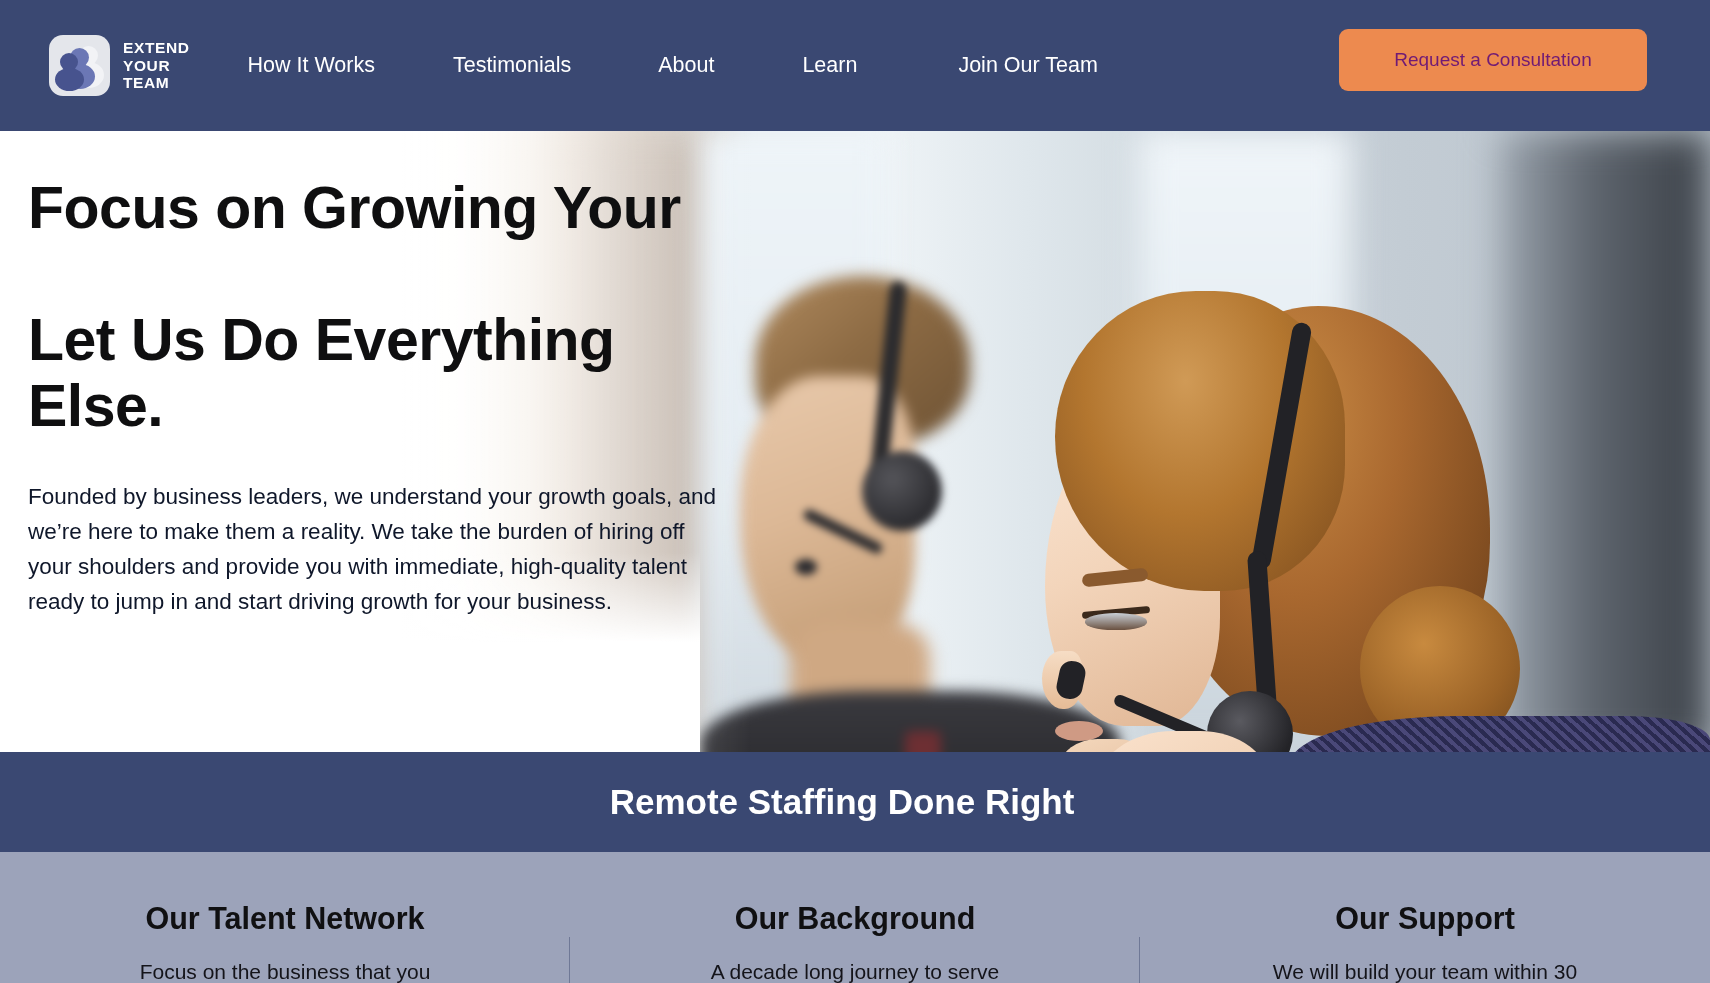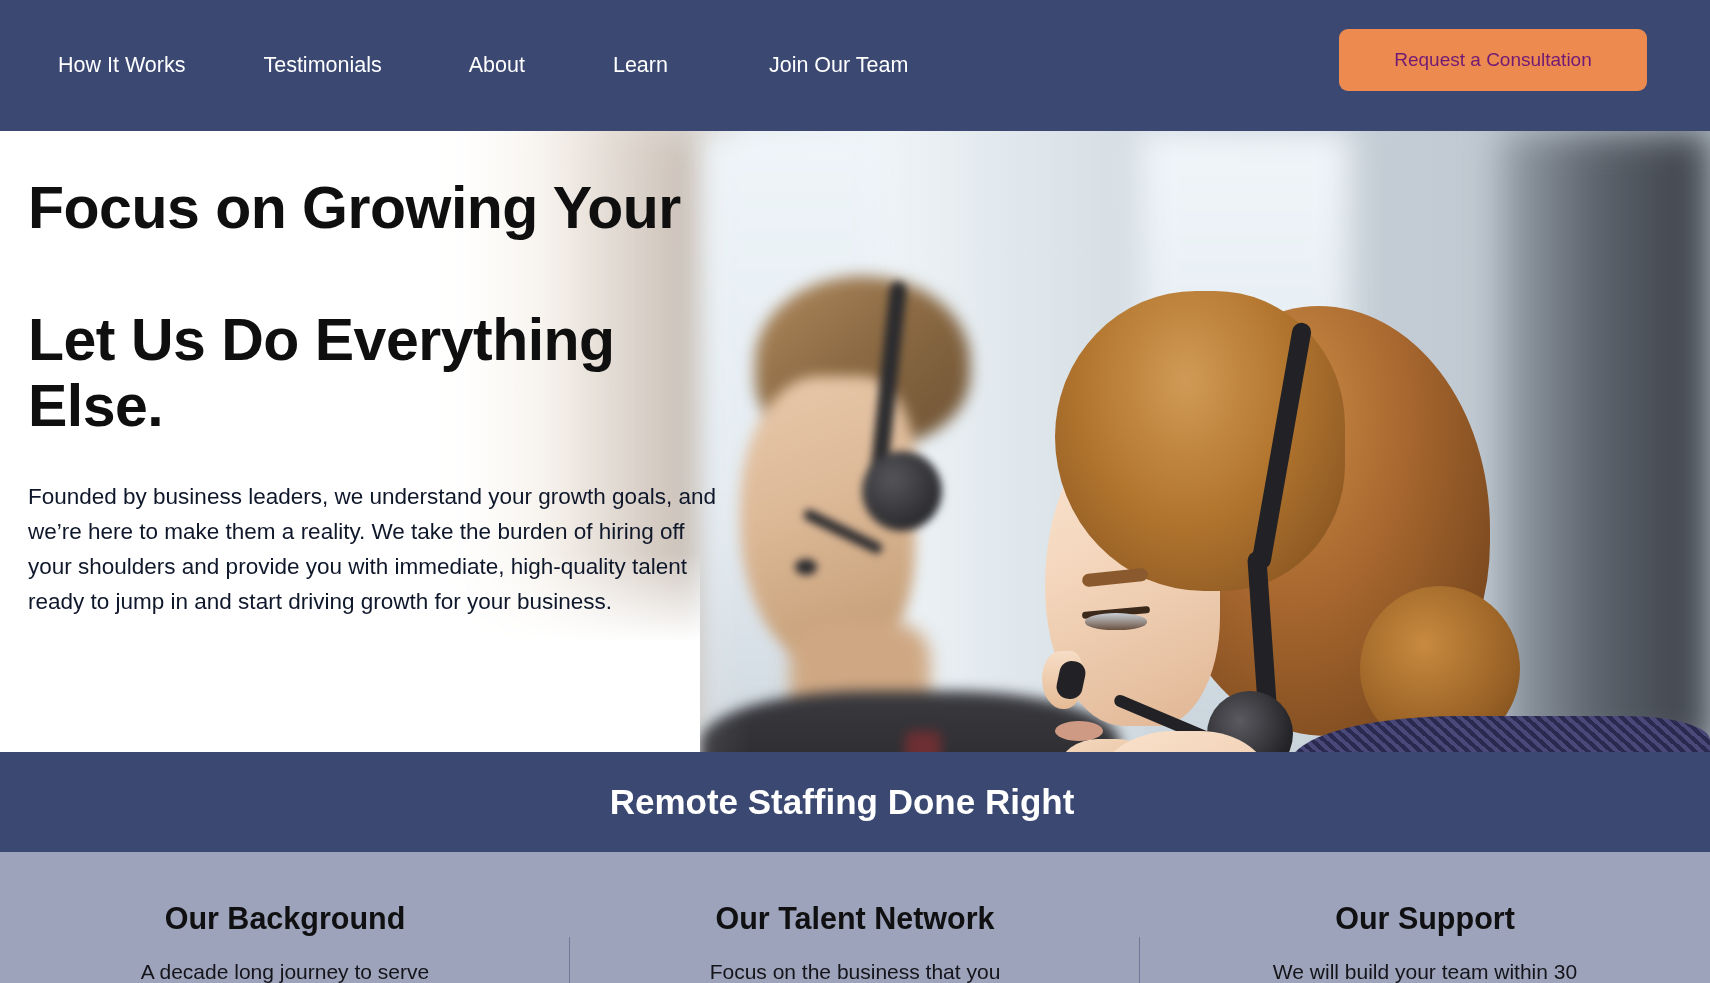--- a/index.html
+++ b/index.html
@@ -307,20 +307,35 @@
     background:#6f7896;
   }
 </style>
 </head>
 <body>
 
 <div class="page">
 
   <div class="header">
 
+    <div class="logo-wrap">
+      <div class="logo-mark">
+        <span class="p p3-head"></span>
+          <span class="p p3-body"></span>
+        <span class="p p2-head"></span>
+          <span class="p p2-body"></span>
+        <span class="p p1-head"></span>
+          <span class="p p1-body"></span>
+      </div>
+      <div class="logo-text">
+        <div>EXTEND</div>
+        <div>YOUR</div>
+        <div>TEAM</div>
+      </div>
+    </div>
 
     <div class="nav">
       <div class="nav-item">How It Works</div>
       <div class="nav-sp-1"></div>
       <div class="nav-item">Testimonials</div>
       <div class="nav-sp-2"></div>
       <div class="nav-item">About</div>
       <div class="nav-sp-3"></div>
       <div class="nav-item">Learn</div>
       <div class="nav-sp-4"></div>
@@ -386,28 +401,28 @@
       <p class="hero-para">Founded by business leaders, we understand your growth goals, and we’re here to make them a reality. We take the burden of hiring off your shoulders and provide you with immediate, high-quality talent ready to jump in and start driving growth for your business.</p>
     </div>
   </div>
 
   <div class="band">
     <div class="band-title">Remote Staffing Done Right</div>
   </div>
 
   <div class="cols">
     <div class="col">
+      <div class="col-title">Our Talent Network</div>
+      <div class="col-body">Focus on the business that you</div>
+      <div class="col-div"></div>
+    </div>
+    <div class="col">
       <div class="col-title">Our Background</div>
       <div class="col-body">A decade long journey to serve</div>
       <div class="col-div"></div>
     </div>
     <div class="col">
-      <div class="col-title">Our Talent Network</div>
-      <div class="col-body">Focus on the business that you</div>
-      <div class="col-div"></div>
-    </div>
-    <div class="col">
       <div class="col-title">Our Support</div>
       <div class="col-body">We will build your team within 30</div>
     </div>
   </div>
 
 </div>
 
 </body></html>

